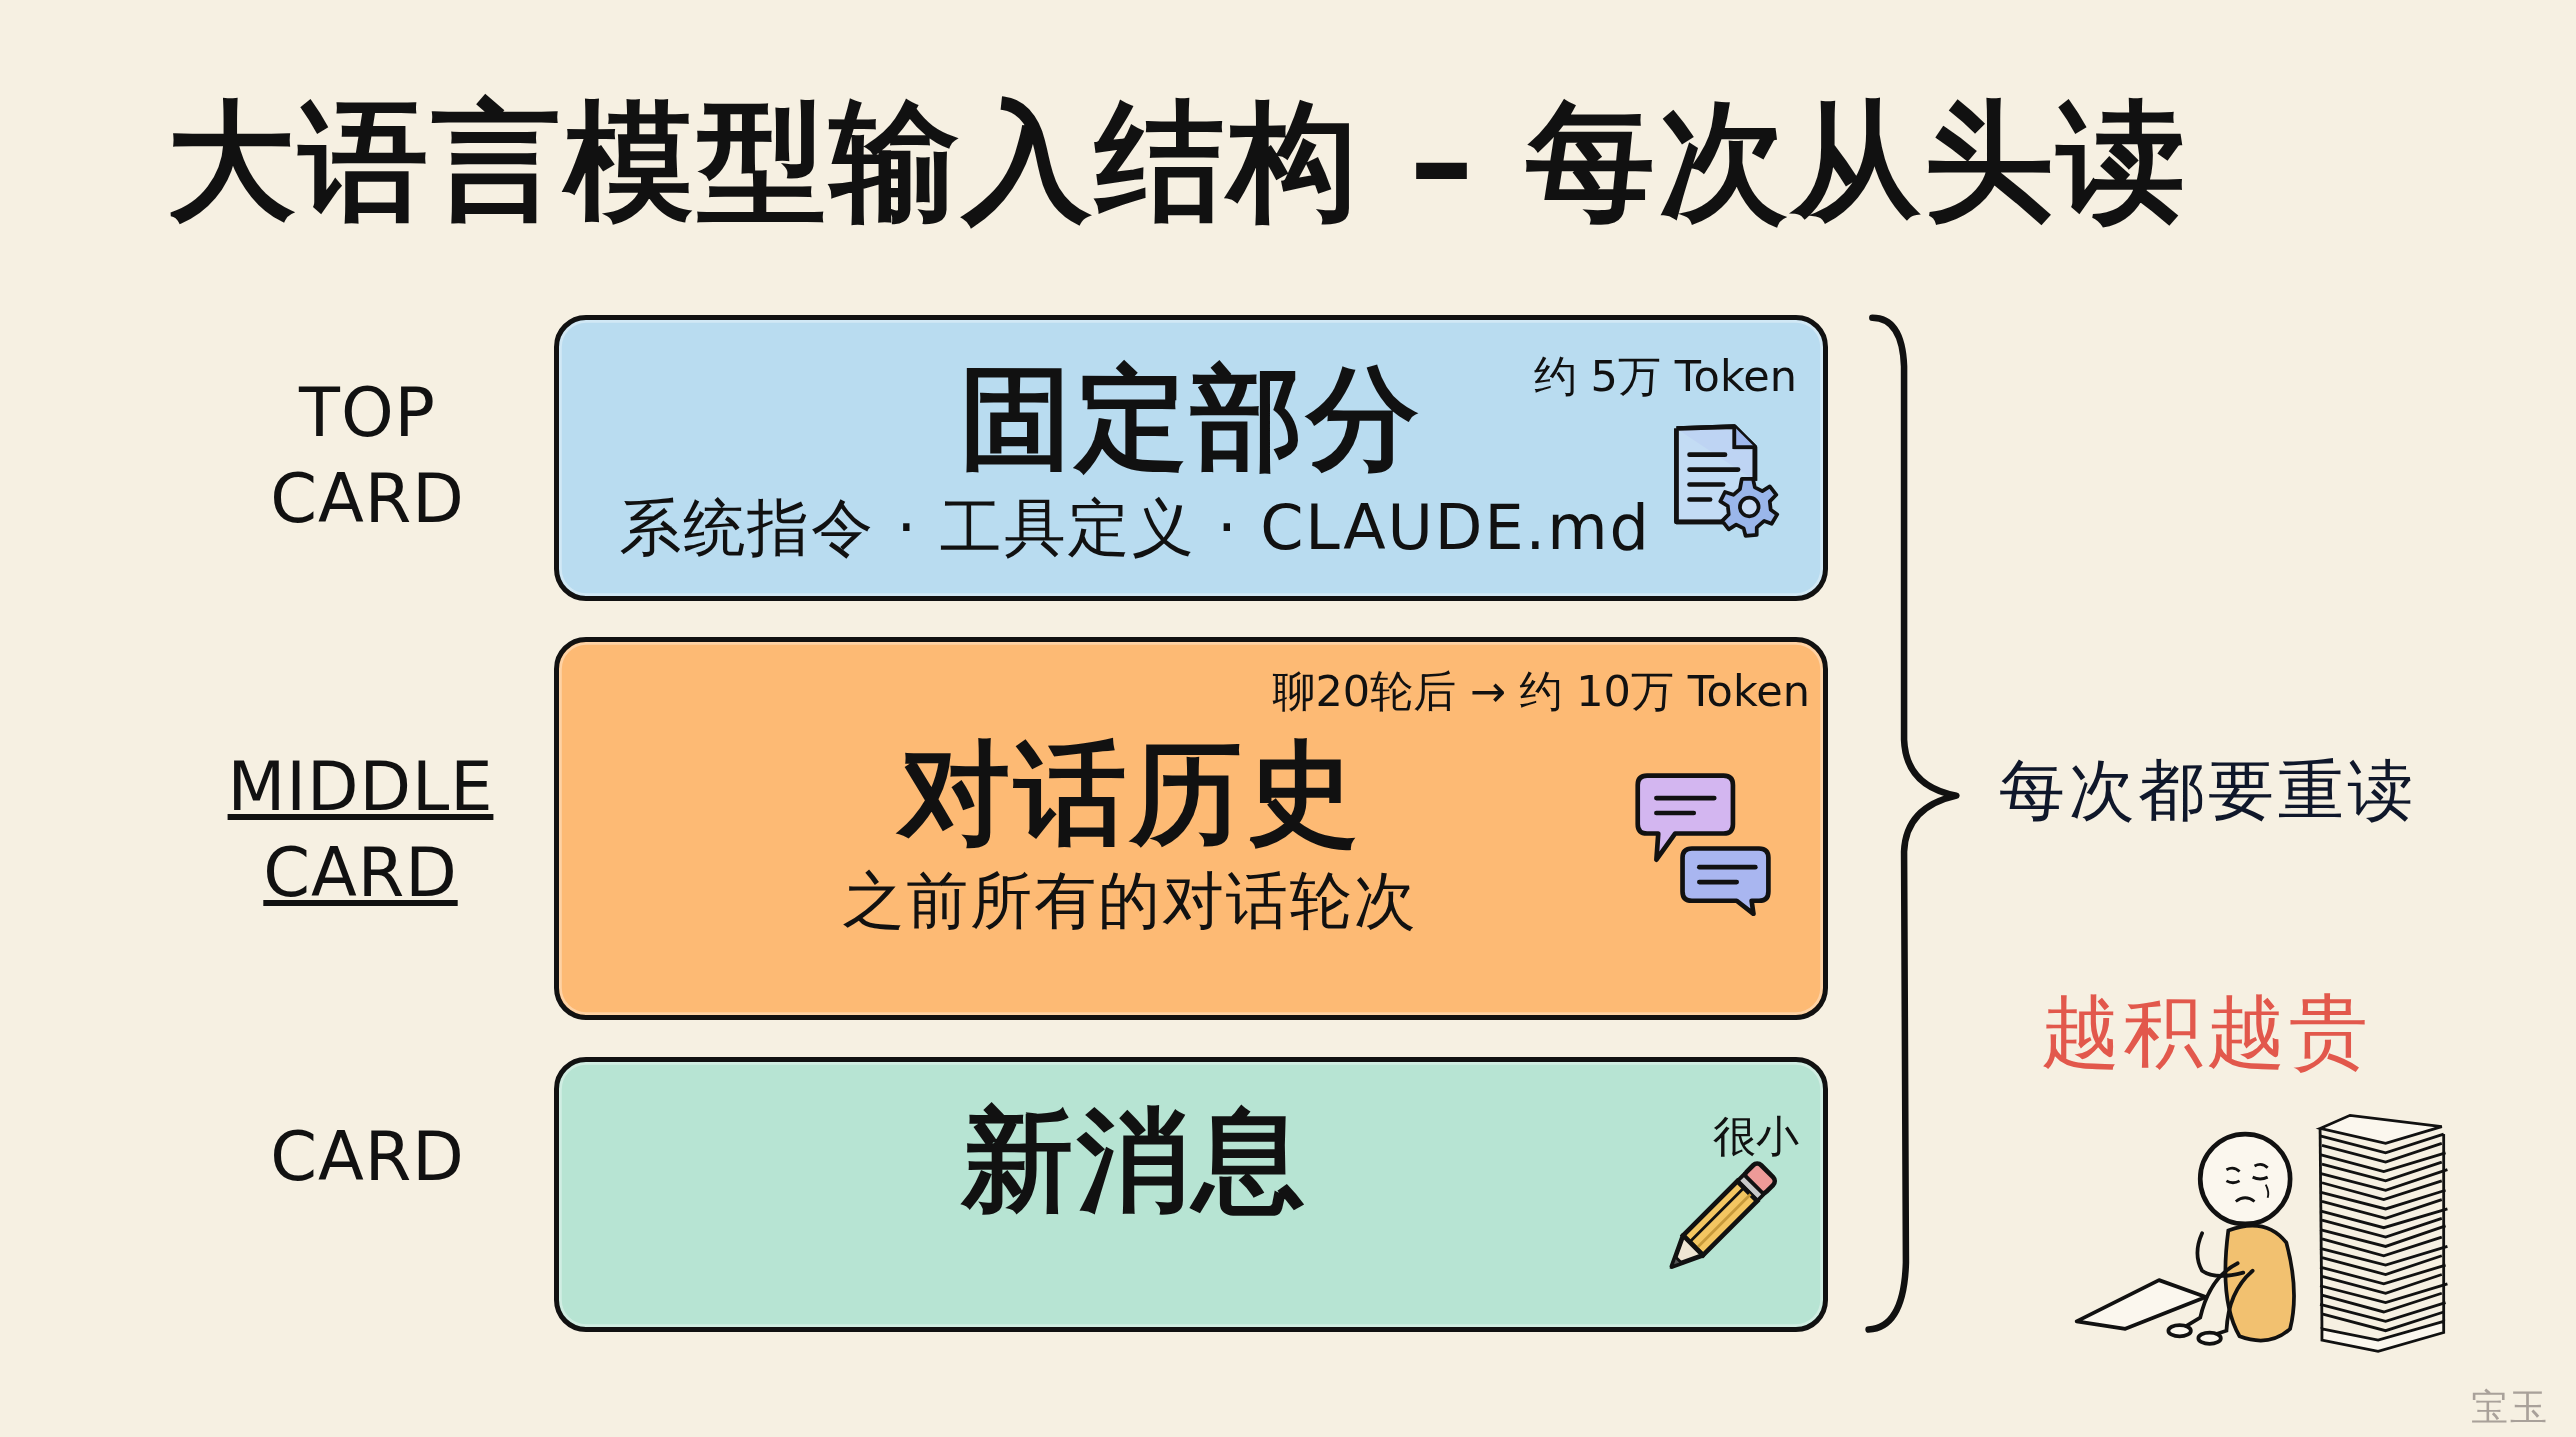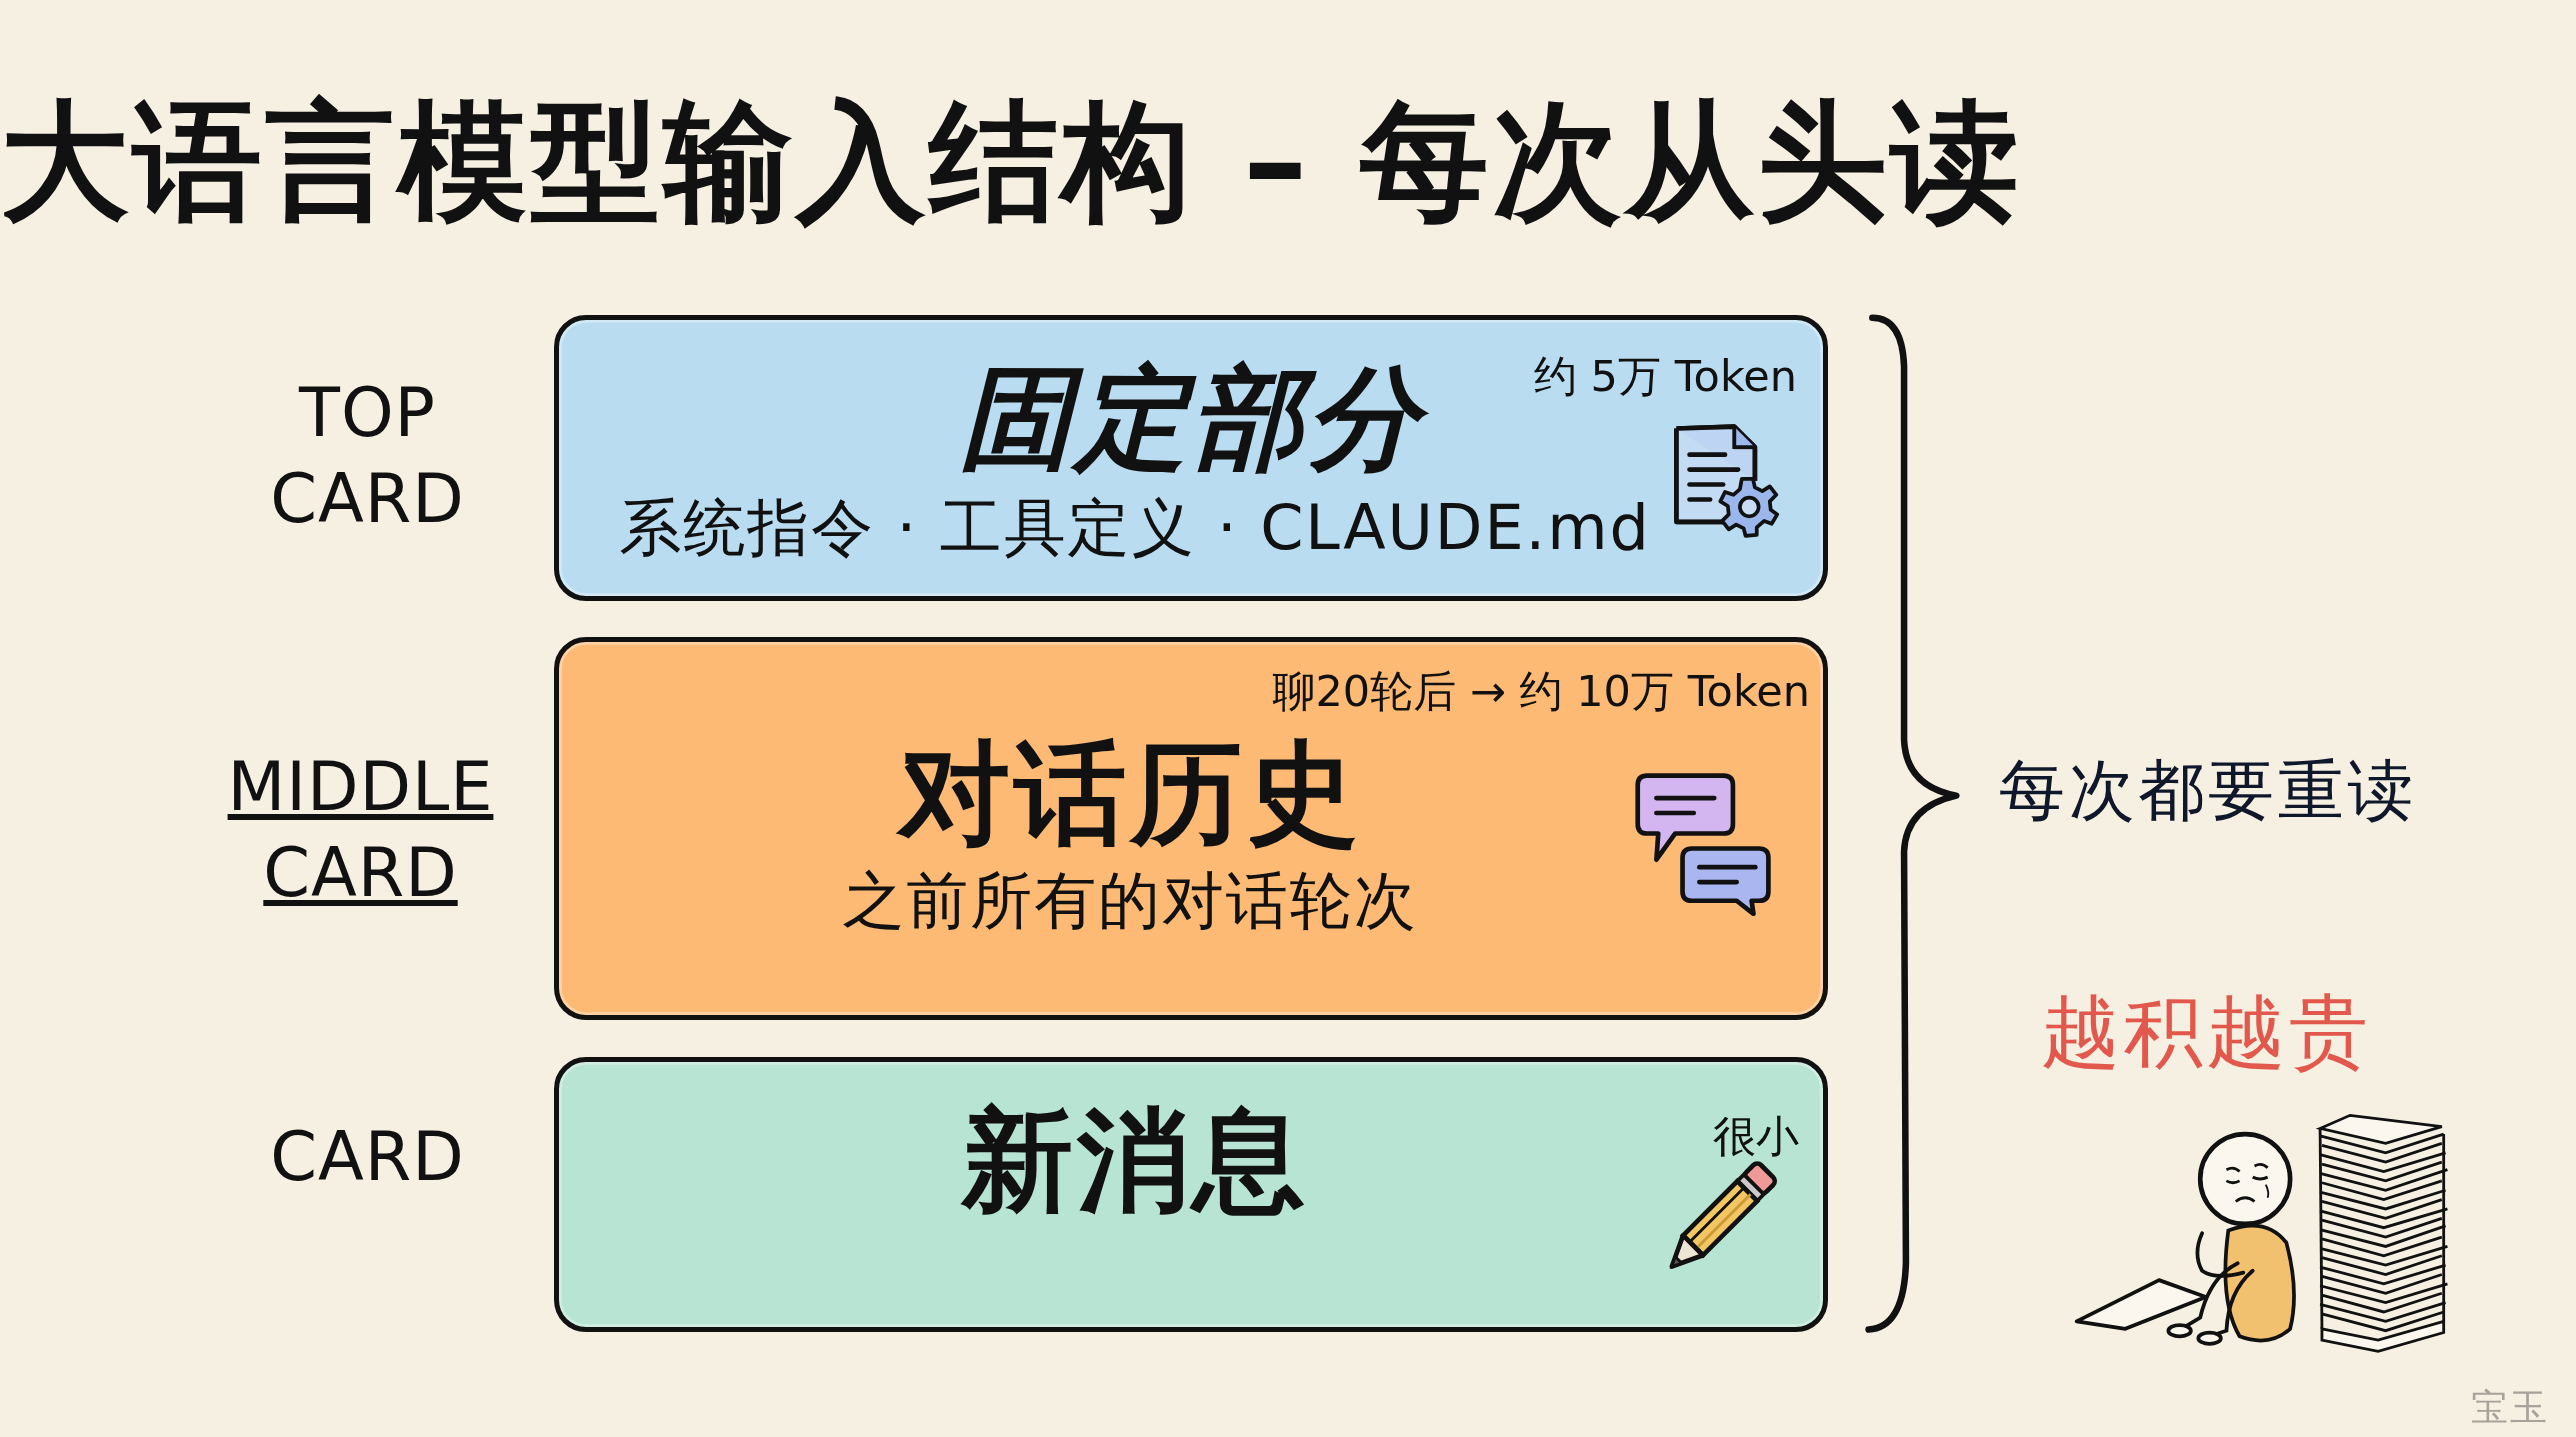--- a/index.html
+++ b/index.html
@@ -6,21 +6,21 @@
   body {
     width: 2576px; height: 1438px; overflow: hidden;
     background: #f6f0e2;
     font-family: "DejaVu Sans", "Liberation Sans", sans-serif;
     color: #141414;
     position: relative;
   }
   .abs { position: absolute; }
   .title {
     left: 0; width: 2356px; top: 82px; height: 159px;
-    text-align: left; font-size: 129px; font-weight: bold;
+    text-align: center; font-size: 129px; font-weight: bold;
     line-height: 159px; letter-spacing: 3.7px; color: #111;
   }
   .side-label {
     width: 309px; text-align: center; font-size: 67px; line-height: 86px;
     color: #111; letter-spacing: 0.9px;
   }
   .card {
     left: 554px; width: 1274px;
     border: 5.6px solid #111; border-radius: 32px;
     box-sizing: border-box;
@@ -69,21 +69,21 @@
 <div class="abs side-label" style="left:206px; top:744px;text-decoration:underline;">
   <div>MIDDLE</div>
   <div>CARD</div>
 </div>
 <div class="abs side-label" style="left:213px; top:1114px;">
   <div>CARD</div>
 </div>
 
 <div class="abs card card-top">
   <div class="card-note" style="right:26px; top:30px;">约 5万 Token</div>
-  <div class="card-title" style="top:37px;font-style:italic;">固定部分</div>
+  <div class="card-title" style="top:37px;">固定部分</div>
   <div class="card-sub" style="top:170px; left:-112px;">系统指令 · 工具定义 · CLAUDE.md</div>
   <div class="card-icon" style="left:1110px; top:97px; width:112px; height:122px;">
     <svg width="112" height="122" viewBox="0 0 120 130">
       <path d="M8 12 L70 10 L92 32 L92 68 M70 10 L70 32 L92 32" fill="#a7c2ee" stroke="#111" stroke-width="5" stroke-linejoin="round"></path>
       <path d="M8 12 L8 112 L58 112" fill="none" stroke="#111" stroke-width="5" stroke-linejoin="round"></path>
       <path d="M8 12 L70 10 L70 32 L92 32 L92 70 L60 112 L8 112 Z" fill="#c8dcf5" stroke="none" opacity="0.7"></path>
       <path d="M8 12 L70 10 L92 32 L92 68 M8 12 L8 112 L58 112" fill="none" stroke="#111" stroke-width="5" stroke-linejoin="round"></path>
       <path d="M70 10 L70 32 L92 32" fill="#9fb8ec" stroke="#111" stroke-width="4"></path>
       <line x1="22" y1="40" x2="60" y2="40" stroke="#111" stroke-width="5" stroke-linecap="round"></line>
       <line x1="22" y1="56" x2="74" y2="56" stroke="#111" stroke-width="5" stroke-linecap="round"></line>

